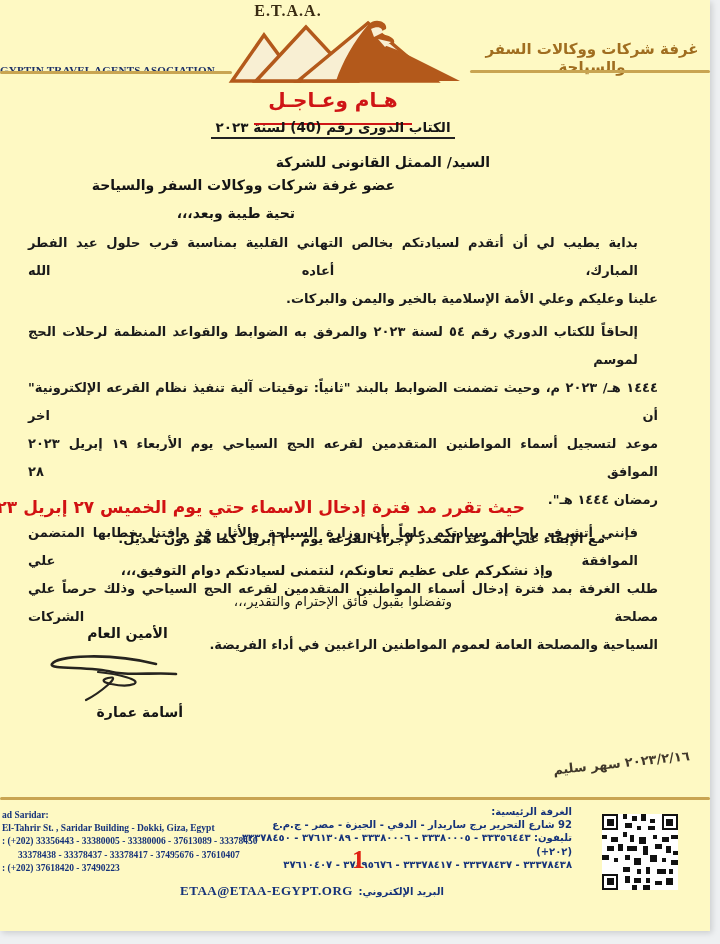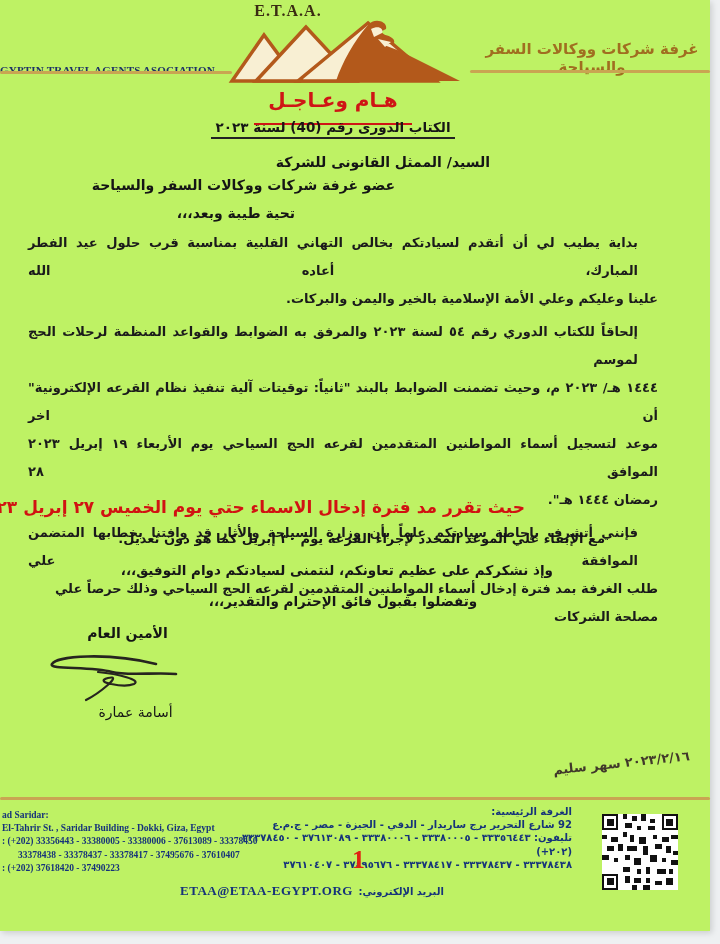--- a/index.html
+++ b/index.html
@@ -1,18 +1,18 @@
 <!DOCTYPE html>
 <html lang="ar"><head>
 <meta charset="utf-8">
 <style>
   html,body{margin:0;padding:0;background:#e9ebee;}
   .stage{position:relative;width:720px;height:944px;background:#eef0f2;overflow:hidden;
          font-family:"DejaVu Sans",sans-serif;}
-  .paper{position:absolute;left:0;top:0;width:710px;height:931px;background:#bef264;
+  .paper{position:absolute;left:0;top:0;width:710px;height:931px;background:#fef9c3;
          box-shadow:2px 2px 6px rgba(0,0,0,.15);}
   .abs{position:absolute;}
   .nowrap{white-space:nowrap;}
   .rtl{direction:rtl;unicode-bidi:plaintext;}
 
   
   .acronym{left:228px;top:2px;width:120px;text-align:center;font-weight:bold;font-size:16px;
            color:#3a2c12;font-family:"Liberation Serif",serif;letter-spacing:1px;}
   .org-en{left:0;top:64px;width:232px;font-family:"Liberation Serif",serif;font-weight:bold;
           font-size:11px;color:#1d3166;letter-spacing:.2px;}
@@ -39,26 +39,26 @@
   .para{margin:0 0 5px 0;}
   .para .bline{line-height:28px;text-align:justify;text-align-last:justify;}
   .para .bline:last-child{text-align:right;text-align-last:right;}
   .para .bline:first-child{padding-right:20px;}
   .para .bline:only-child{text-align:justify;text-align-last:justify;}
 
   .highlight{top:497px;left:85px;width:440px;text-align:right;font-size:17px;font-weight:bold;
              color:#d11212;}
   .after-highlight{top:531px;left:185px;width:420px;text-align:center;font-size:13px;font-weight:bold;color:#161616;}
   .closing1{top:562px;left:153px;width:400px;text-align:center;font-size:13.5px;font-weight:bold;color:#161616;}
-  .closing2{top:593px;left:143px;width:400px;text-align:center;font-size:13.5px;font-weight:bold;color:#161616;}
+  .closing2{top:593px;left:143px;width:400px;text-align:center;font-size:13.5px;font-weight:normal;color:#161616;}
 
   
   .sig-title{top:625px;left:85px;width:85px;text-align:center;font-weight:bold;font-size:14px;color:#151515;}
   .sig-svg{left:38px;top:650px;}
-  .sig-name{top:704px;left:88px;width:95px;text-align:center;font-weight:normal;font-size:14px;color:#151515;}
+  .sig-name{top:704px;left:88px;width:95px;text-align:right;font-weight:bold;font-size:14px;color:#151515;}
   .annotation{left:540px;top:756px;width:150px;font-size:13px;color:#40382a;transform:rotate(-6deg);
               font-weight:bold;}
 
   
   .rule-footer{left:0;top:797px;width:710px;height:2.5px;}
   .footer-en{left:2px;top:809px;width:340px;font-family:"Liberation Serif",serif;font-weight:bold;
              font-size:9.5px;color:#16337a;line-height:13.2px;}
   .footer-en .fline:nth-child(4){padding-left:16px;}
   .footer-email{left:180px;top:880px;direction:rtl;color:#16337a;font-weight:bold;}
   .email-label{font-size:10px;}
@@ -109,20 +109,21 @@
         </div>
       <div class="para">
           <div class="bline">إلحاقاً للكتاب الدوري رقم ٥٤ لسنة ٢٠٢٣ والمرفق به الضوابط والقواعد المنظمة لرحلات الحج لموسم</div>
           <div class="bline">١٤٤٤ هـ/ ٢٠٢٣ م، وحيث تضمنت الضوابط بالبند "ثانياً: توقيتات آلية تنفيذ نظام القرعه الإلكترونية" أن اخر</div>
           <div class="bline">موعد لتسجيل أسماء المواطنين المتقدمين لقرعه الحج السياحي يوم الأربعاء ١٩ إبريل ٢٠٢٣ الموافق ٢٨</div>
           <div class="bline">رمضان ١٤٤٤ هـ".</div>
         </div>
       <div class="para">
           <div class="bline">فإنني أتشرف بإحاطة سيادتكم علماً بأن وزارة السياحة والأثار قد وافتنا بخطابها المتضمن الموافقة علي</div>
           <div class="bline">طلب الغرفة بمد فترة إدخال أسماء المواطنين المتقدمين لقرعه الحج السياحي وذلك حرصاً علي مصلحة الشركات</div>
+          <div class="bline">السياحية والمصلحة العامة لعموم المواطنين الراغبين في أداء الفريضة.</div>
         </div>
     </div>
 
     <div class="abs highlight nowrap rtl">حيث تقرر مد فترة إدخال الاسماء حتي يوم الخميس ٢٧ إبريل ٢٠٢٣</div>
     <div class="abs after-highlight nowrap rtl">مع الإبقاء علي الموعد المحدد لإجراء القرعه يوم ٣٠ إبريل كما هو دون تعديل.</div>
     <div class="abs closing1 nowrap rtl">وإذ نشكركم على عظيم تعاونكم، لنتمنى لسيادتكم دوام التوفيق،،،</div>
     <div class="abs closing2 nowrap rtl">وتفضلوا بقبول فائق الإحترام والتقدير،،،</div>
 
     <div class="abs sig-title nowrap rtl">الأمين العام</div>
     <svg class="abs sig-svg" width="155" height="52" viewBox="0 0 155 52">

